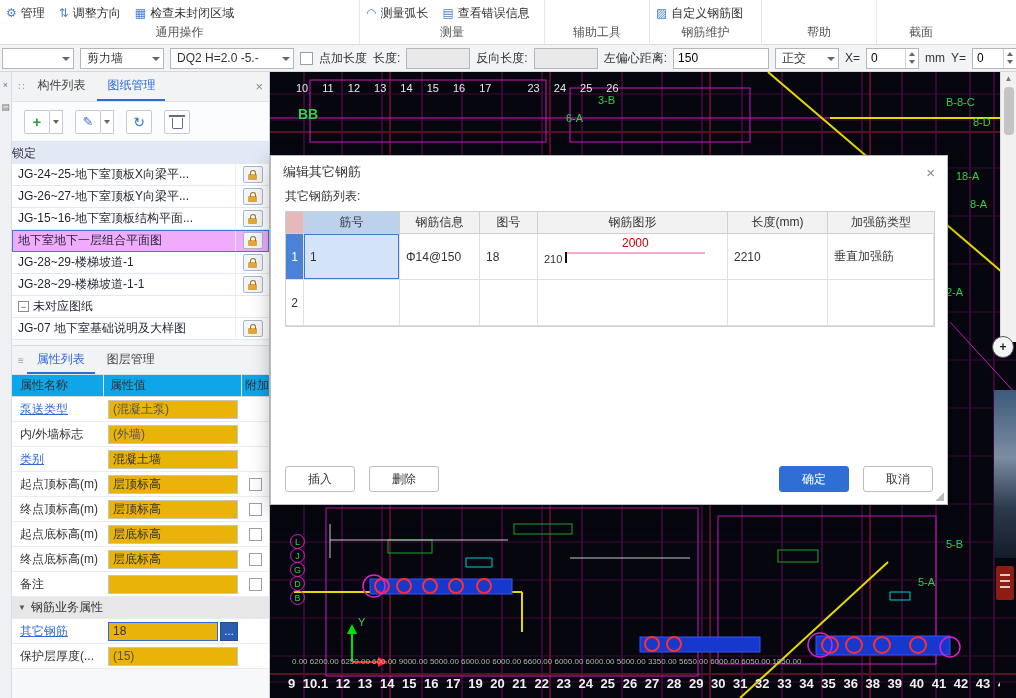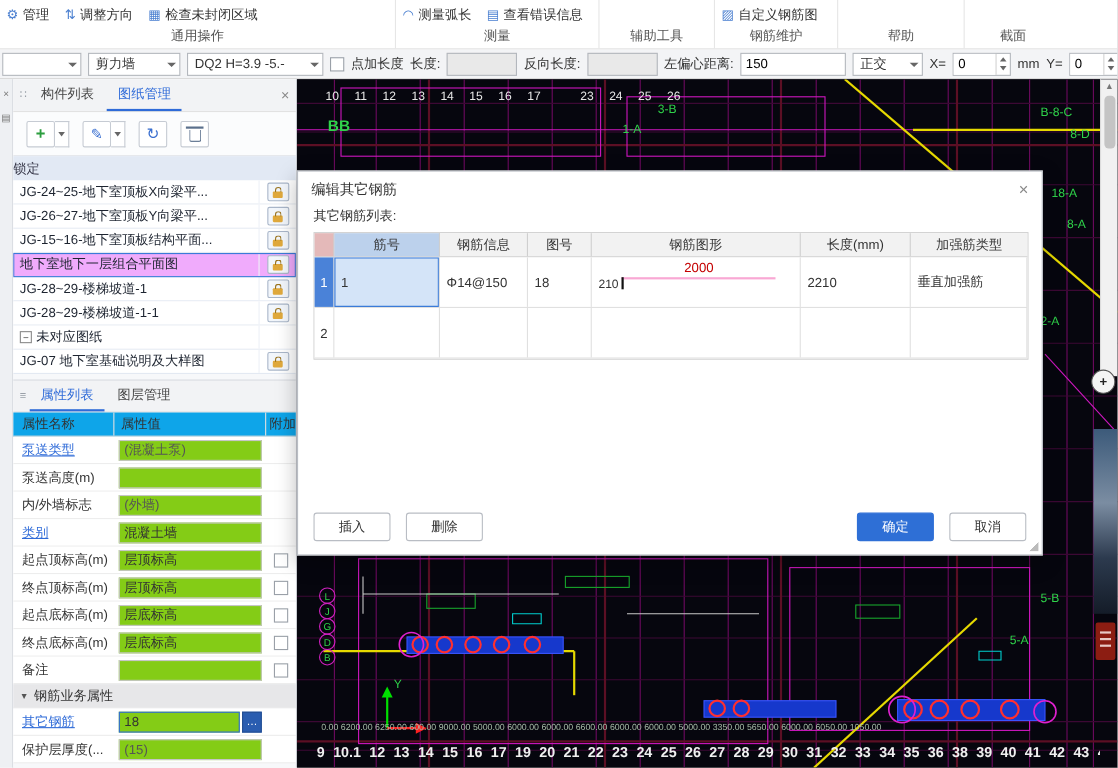--- a/index.html
+++ b/index.html
@@ -67,21 +67,21 @@
 #prop-header{display:flex;height:22px;background:#0ea5e9;border-bottom:1px solid #dadada;flex:none}
 .ph-name{width:92px;padding-left:8px;display:flex;align-items:center;border-right:1px solid #e0e0e0}
 .ph-val{width:138px;padding-left:6px;display:flex;align-items:center;border-right:1px solid #e0e0e0}
 .ph-extra{flex:1;display:flex;align-items:center;padding-left:3px;overflow:hidden;white-space:nowrap}
 .prop-row{display:flex;height:25px;align-items:center;background:#fff;border-bottom:1px solid #ececec;flex:none}
 .prop-row.group{background:#e7e7e9;height:22px;padding-left:6px;gap:5px;color:#333}
 .tri{font-size:8px;color:#555}
 .pr-name{width:92px;padding-left:8px;white-space:nowrap;overflow:hidden}
 .pr-name.link{color:#2f6bd8;text-decoration:underline;cursor:pointer}
 .pr-val{width:138px;padding:0 4px;display:flex;align-items:center;gap:2px}
-.pv-box{flex:1;height:19px;border:1px solid #c6c6c6;background:#84cc16;display:flex;align-items:center;padding:3px 4px;overflow:hidden;white-space:nowrap}
+.pv-box{flex:1;height:19px;border:1px solid #c6c6c6;background:#eab308;display:flex;align-items:center;padding:3px 4px;overflow:hidden;white-space:nowrap}
 .pv-box.paren{color:#555}
 .pv-box.editing{border:1px solid #2f6bd8}
 .ellipsis-btn{width:18px;height:19px;background:#2a5db0;border:1px solid #234e93;color:#fff;display:flex;align-items:center;justify-content:center;font-size:10px;cursor:pointer;flex:none}
 .pr-extra{flex:1;display:flex;justify-content:center}
 
 
 #cad{position:absolute;left:270px;top:72px;width:746px;height:626px;background:#06060e;overflow:hidden}
 #cad svg{position:absolute;left:0;top:0}
 .cad-axis-top{position:absolute;left:26px;top:10px;color:#e8e8e8;font-size:11px;white-space:nowrap}
 .cad-axis-top .sp2{margin-left:36px}
@@ -189,21 +189,21 @@
   <div id="toolbar">
     <div class="combo" style="width:72px">
         <span></span>
         <span class="arr"></span>
       </div>
     <div class="combo" style="width:84px">
         <span>剪力墙</span>
         <span class="arr"></span>
       </div>
     <div class="combo" style="width:124px">
-        <span>DQ2 H=3.9 -5.-</span>
+        <span>DQ2 H=2.0 -5.-</span>
         <span class="arr"></span>
       </div>
     <span class="checkbox"></span>
     <span>点加长度</span>
     <span>长度:</span>
     <input class="tb-input disabled" style="width: 64px;" disabled="" value="">
     <span>反向长度:</span>
     <input class="tb-input disabled" style="width: 64px;" disabled="" value="">
     <span>左偏心距离:</span>
     <input class="tb-input" style="width: 96px;" value="150">
@@ -352,27 +352,20 @@
     <div id="prop-header">
       <div class="ph-name">属性名称</div>
       <div class="ph-val">属性值</div>
       <div class="ph-extra">附加</div>
     </div>
     <div id="prop-rows">
         <div class="prop-row">
           <div class="pr-name link">泵送类型</div>
           <div class="pr-val">
             <div class="pv-box paren">(混凝土泵)</div>
-          </div>
-          <div class="pr-extra"></div>
-        </div>
-        <div class="prop-row">
-          <div class="pr-name">泵送高度(m)</div>
-          <div class="pr-val">
-            <div class="pv-box"></div>
           </div>
           <div class="pr-extra"></div>
         </div>
         <div class="prop-row">
           <div class="pr-name">内/外墙标志</div>
           <div class="pr-val">
             <div class="pv-box paren">(外墙)</div>
           </div>
           <div class="pr-extra"></div>
         </div>
@@ -511,21 +504,21 @@
       <path d="M82 552l-5 10h10z" fill="#00e000"></path>
       <path d="M82 590H114" stroke="#ff2020" stroke-width="2"></path>
       <path d="M118 590l-10 -5v10z" fill="#ff2020"></path>
     </svg>
     <div class="cad-axis-top">
       <span>10 11 12 13 14 15 16 17</span><span class="sp2">23 24 25 26</span>
     </div>
     <div id="cad-labels">
         <div class="cad-label big" style="left: 28px; top: 34px;">BB</div>
         <div class="cad-label" style="left: 328px; top: 22px;">3-B</div>
-        <div class="cad-label" style="left: 296px; top: 40px;">1-A</div>
+        <div class="cad-label" style="left: 296px; top: 40px;">6-A</div>
         <div class="cad-label" style="left: 676px; top: 24px;">B-8-C</div>
         <div class="cad-label" style="left: 703px; top: 44px;">8-D</div>
         <div class="cad-label" style="left: 686px; top: 98px;">18-A</div>
         <div class="cad-label" style="left: 700px; top: 126px;">8-A</div>
         <div class="cad-label" style="left: 676px; top: 214px;">2-A</div>
         <div class="cad-label" style="left: 676px; top: 466px;">5-B</div>
         <div class="cad-label" style="left: 648px; top: 504px;">5-A</div>
         <div class="cad-label" style="left: 88px; top: 544px;">Y</div>
         <div class="cad-bubble" style="left: 20px; top: 462px;">L</div>
         <div class="cad-bubble" style="left: 20px; top: 476px;">J</div>

